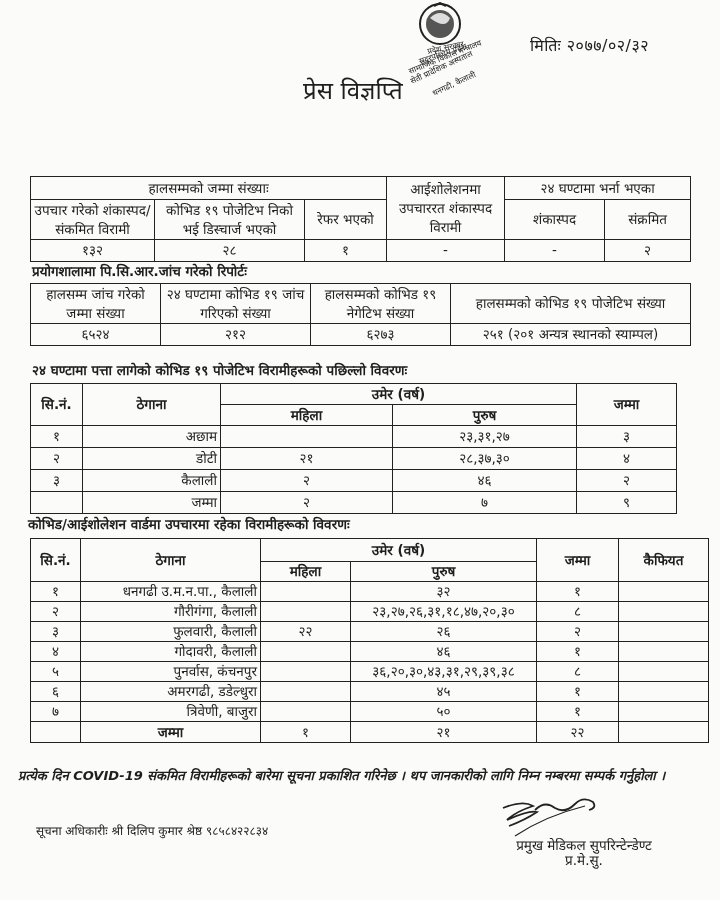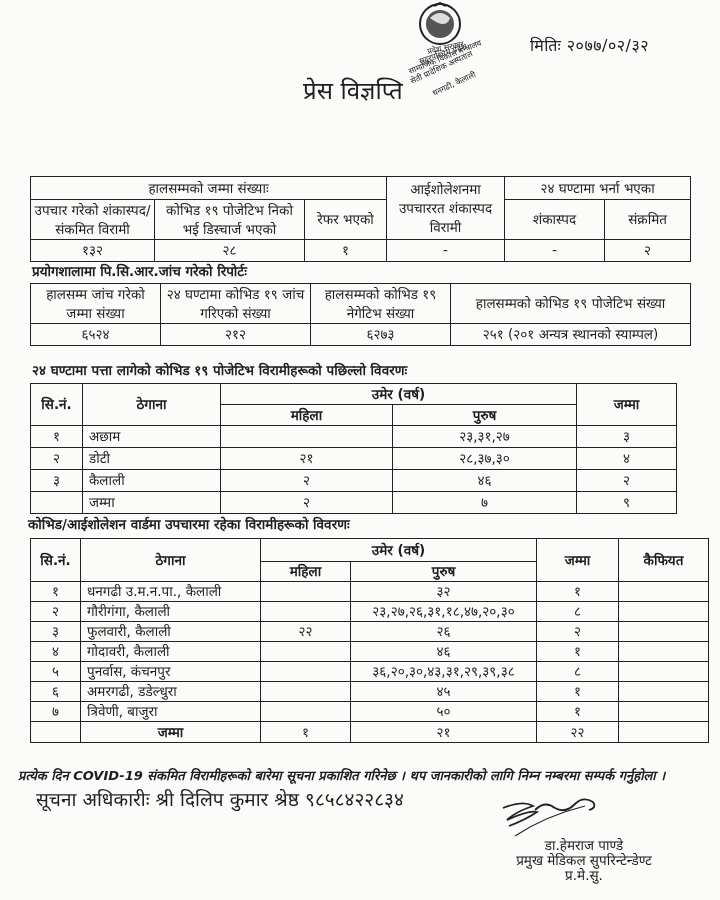--- a/index.html
+++ b/index.html
@@ -9,34 +9,34 @@
   .logo { position: absolute; left: 398px; top: 2px; width: 118px; height: 96px; }
   .date { position: absolute; left: 530px; top: 34px; font-size: 16px; letter-spacing: 0.5px; }
   .title { position: absolute; left: 303px; top: 73px; font-size: 24px; font-weight: normal; }
 
   .intro { position: absolute; left: 32px; top: 116px; width: 670px; font-size: 14.5px; line-height: 25px; }
   .intro .indent { display: inline-block; width: 50px; }
 
   table { border-collapse: collapse; position: absolute; table-layout: fixed; }
   td, th { border: 1.4px solid #222; text-align: center; font-weight: normal; font-size: 13.5px; line-height: 19px; padding: 0 3px; }
   th.bold { font-weight: bold; }
-  td.left { text-align: left; padding-left: 6px; }
+  td.left { text-align: right; padding-left: 6px; }
 
   .t1 { left: 30px; top: 176px; width: 660px; }
   .t2 { left: 30px; top: 283px; width: 660px; }
   .t3 { left: 30px; top: 383px; width: 646px; }
   .t4 { left: 30px; top: 538px; width: 648px; }
 
   .caption { position: absolute; font-size: 13.5px; font-weight: bold; }
   .cap2 { left: 32px; top: 262px; }
   .cap3 { left: 32px; top: 361px; }
   .cap4 { left: 28px; top: 515px; }
 
   .notice { position: absolute; left: 18px; top: 766px; font-size: 13px; font-style: italic; font-weight: bold; }
-  .officer { position: absolute; left: 36px; top: 786px; font-size: 19px; }
+  .officer { position: absolute; left: 36px; top: 822px; font-size: 12px; }
 
   .signature { position: absolute; left: 495px; top: 790px; width: 130px; height: 50px; }
   .sig-name { position: absolute; left: 494px; top: 838px; font-size: 13.5px; line-height: 15px; text-align: center; width: 180px; }
 </style>
 </head>
 <body>
 
 <div class="logo">
   <svg width="118" height="96" viewBox="0 0 118 96">
     <circle cx="42" cy="22" r="20" fill="none" stroke="#222" stroke-width="2"></circle>
@@ -259,16 +259,15 @@
 <div class="notice">प्रत्येक दिन COVID-19 संकमित विरामीहरूको बारेमा सूचना प्रकाशित गरिनेछ । थप जानकारीको लागि निम्न नम्बरमा सम्पर्क गर्नुहोला ।</div>
 <div class="officer">सूचना अधिकारीः श्री दिलिप कुमार श्रेष्ठ ९८५८४२२८३४</div>
 
 <div class="signature">
   <svg width="130" height="50" viewBox="0 0 130 50">
     <path d="M8 18 q20 -8 30 -2 q-18 6 -26 14 q22 -10 30 -8 q-12 8 -28 14 M40 20 q10 -10 20 -2 q10 6 20 -4 q8 -8 18 -2 q4 6 -4 8" fill="none" stroke="#222" stroke-width="1.8"></path>
     <path d="M20 46 q30 -20 70 -30" fill="none" stroke="#222" stroke-width="1.2"></path>
   </svg>
 </div>
 <div class="sig-name">
-  <div>डा.हेमराज पाण्डे</div>
   <div>प्रमुख मेडिकल सुपरिन्टेन्डेण्ट</div>
   <div>प्र.मे.सु.</div>
 </div>
 
 </body></html>

